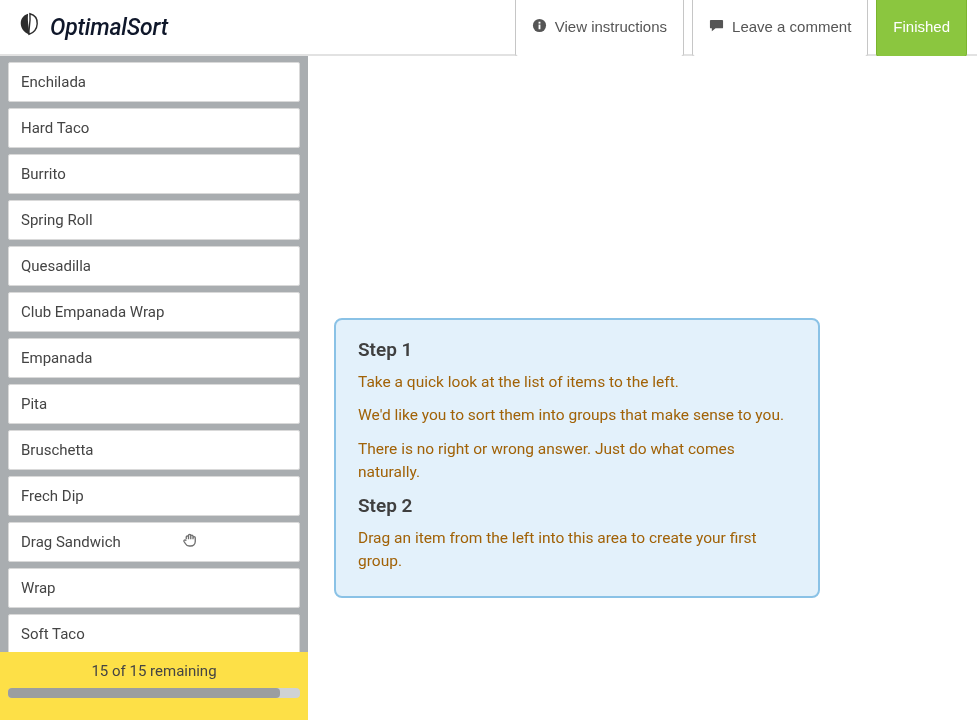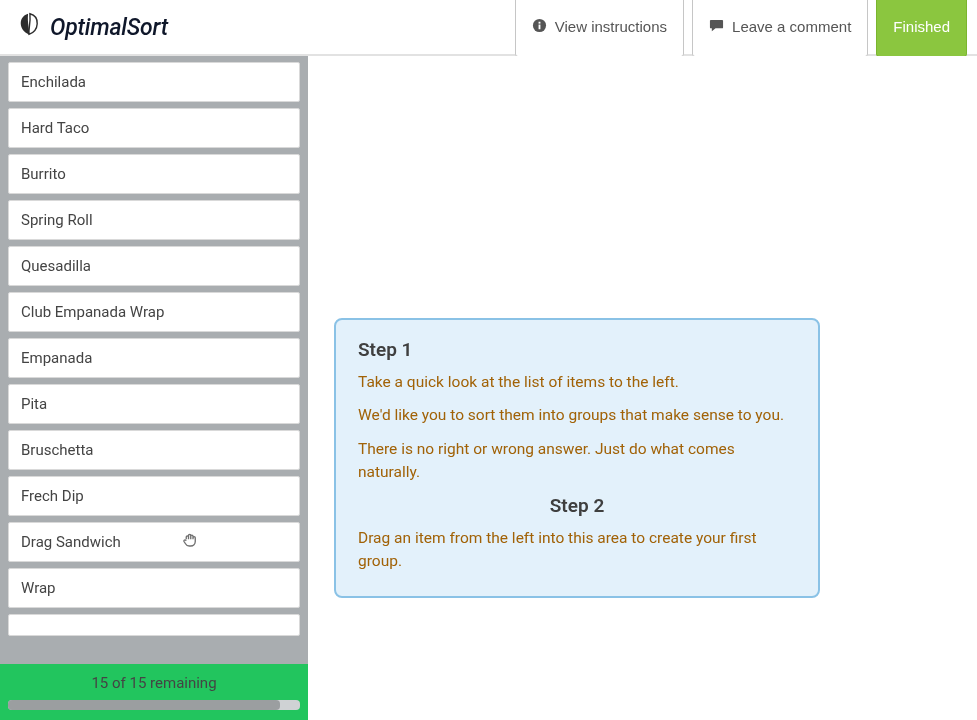--- a/index.html
+++ b/index.html
@@ -97,23 +97,23 @@
     .card .cursor-icon {
       position: absolute;
       right: 100px;
       top: 50%;
       transform: translateY(-50%);
       font-size: 16px;
       color: #6f6f6f;
     }
 
     .sidebar-footer {
-      background: #22c55e;
+      background: #fde047;
       text-align: center;
-      padding: 10px 0 4px;
+      padding: 10px 0 16px;
     }
     .remaining-text {
       font-size: 15px;
       color: #444;
     }
     .scrollbar-track {
       height: 10px;
       background: #cfd2d4;
       margin: 8px 8px 6px 8px;
       border-radius: 4px;
@@ -147,21 +147,20 @@
       padding: 18px 22px 22px;
     }
     .instructions h3 {
       font-size: 19px;
       font-weight: 600;
       color: #3f3f3f;
       margin-bottom: 10px;
     }
     .instructions h3.step2 {
       margin-top: 4px;
-      text-align: center;
     }
     .instructions p {
       font-size: 15.5px;
       color: #a16207;
       line-height: 1.5;
       margin-bottom: 10px;
     }
     .instructions p:last-child { margin-bottom: 0; }
   </style>
 </head>
@@ -217,20 +216,21 @@
       <div class="card"><span>Frech Dip</span></div>
       <div class="card">
         <span>Drag Sandwich</span>
         <span class="cursor-icon">
           <svg width="18" height="18" viewBox="0 0 24 24" fill="none" stroke="#6f6f6f" stroke-width="1.8">
             <path d="M7 11 V8 a1.5 1.5 0 0 1 3 0 V11 M10 11 V6 a1.5 1.5 0 0 1 3 0 V11 M13 11 V7 a1.5 1.5 0 0 1 3 0 V11 M16 11 V9 a1.5 1.5 0 0 1 3 0 V14 a6 6 0 0 1 -6 6 h-2 a6 6 0 0 1 -5 -3 l-2 -3 a1.5 1.5 0 0 1 2 -2 l1 1"></path>
           </svg>
         </span>
       </div>
       <div class="card"><span>Wrap</span></div>
+      <div class="card"><span>Soft Taco</span></div>
       <div class="card"></div>
 
     </div>
     <div class="sidebar-footer">
       <div class="remaining-text">15 of 15 remaining</div>
       <div class="scrollbar-track">
         <div class="scrollbar-thumb"></div>
       </div>
     </div>
   </div>

